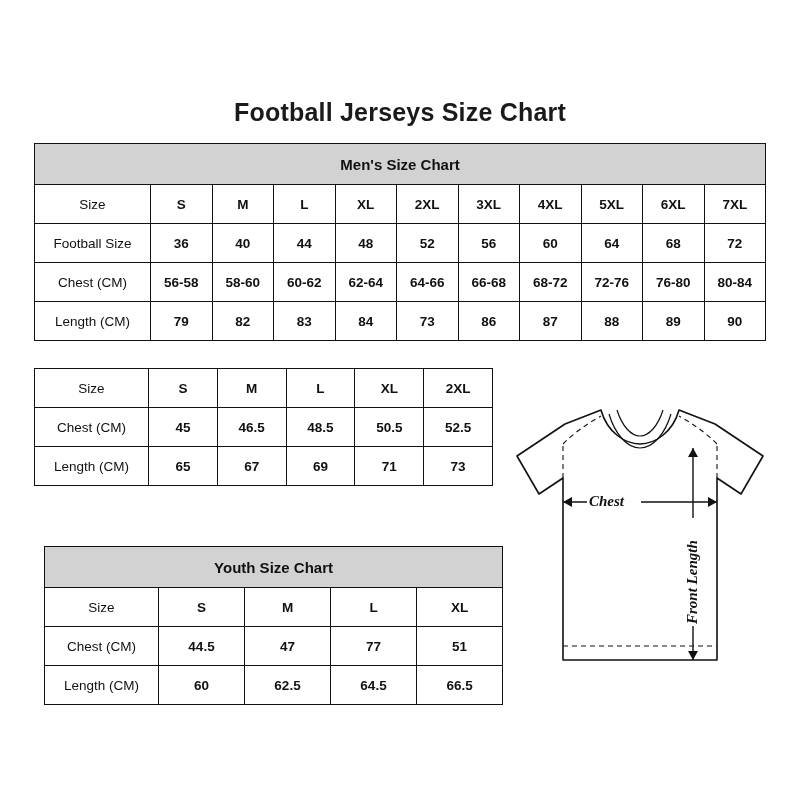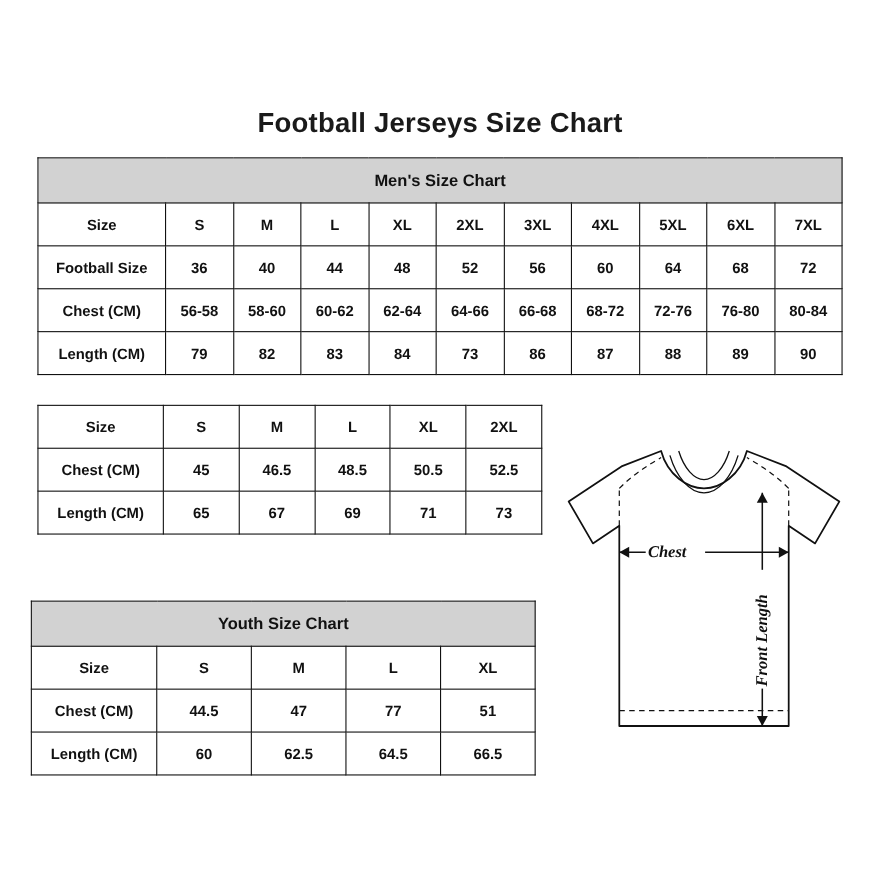--- a/index.html
+++ b/index.html
@@ -43,21 +43,21 @@
   }
   table.size-table caption,
   table.size-table .caption-cell {
     background: #d2d2d2;
     font-size: 15px;
     font-weight: bold;
     height: 40px;
     border: 1px solid #111111;
   }
   table.size-table td.rowhead {
-    font-weight: bold;
+    font-weight: normal;
     margin-left: 48px;
   }
 
   
   #mens-wrap {
     position: absolute;
     top: 143px;
     left: 34px;
     width: 732px;
   }
@@ -73,21 +73,21 @@
     width: 458px;
   }
   #womens-wrap table { width: 458px; }
   #womens-wrap col.c0 { width: 114px; }
   #womens-wrap col.cn { width: 68.8px; }
 
   
   #youth-wrap {
     position: absolute;
     top: 546px;
-    left: 28px;
+    left: 44px;
     width: 458px;
   }
   #youth-wrap table { width: 458px; }
   #youth-wrap col.c0 { width: 114px; }
   #youth-wrap col.cn { width: 86px; }
 
   
   #shirt-diagram {
     position: absolute;
     left: 505px;

